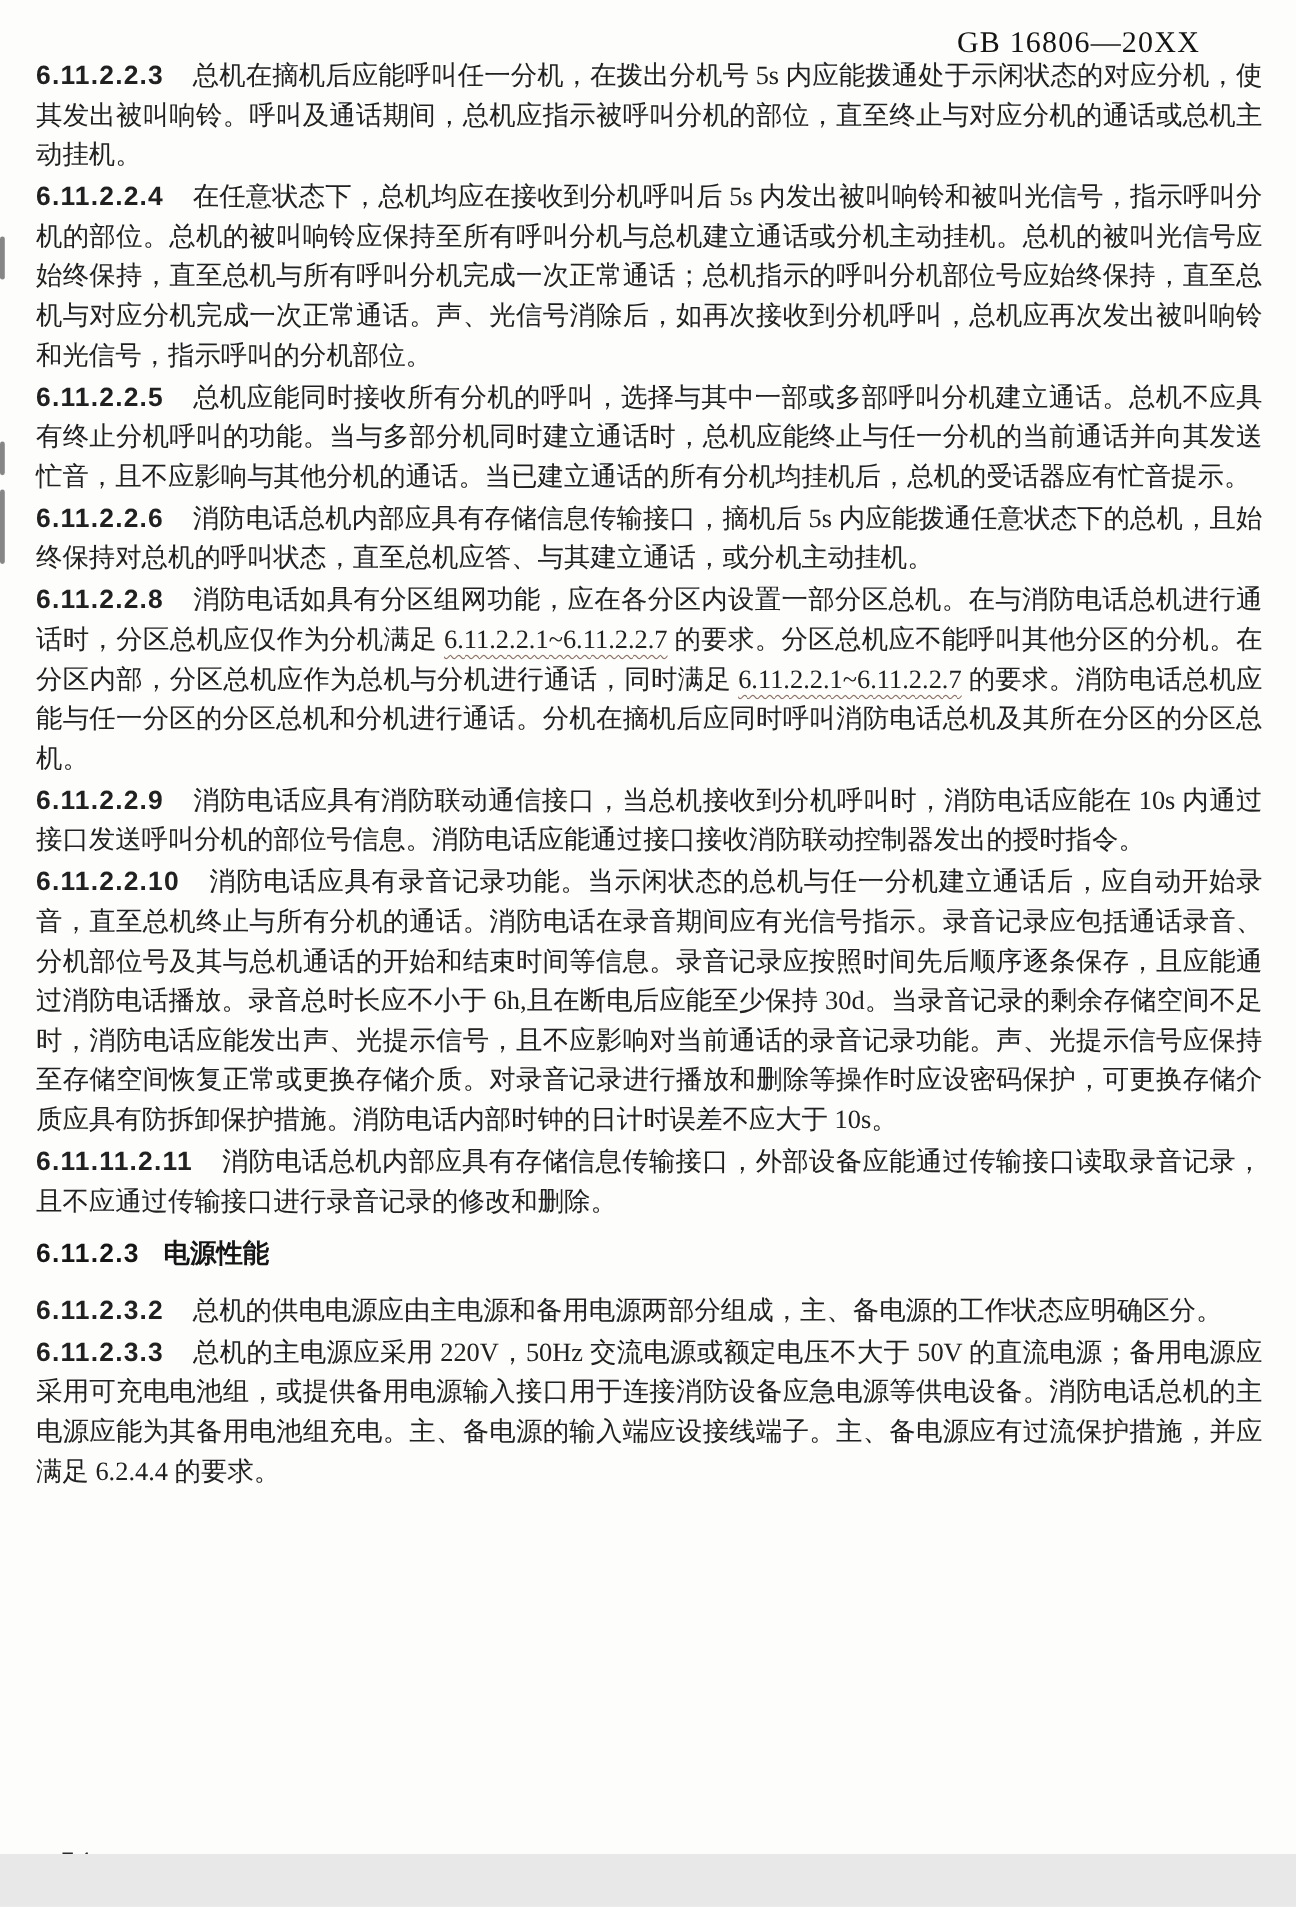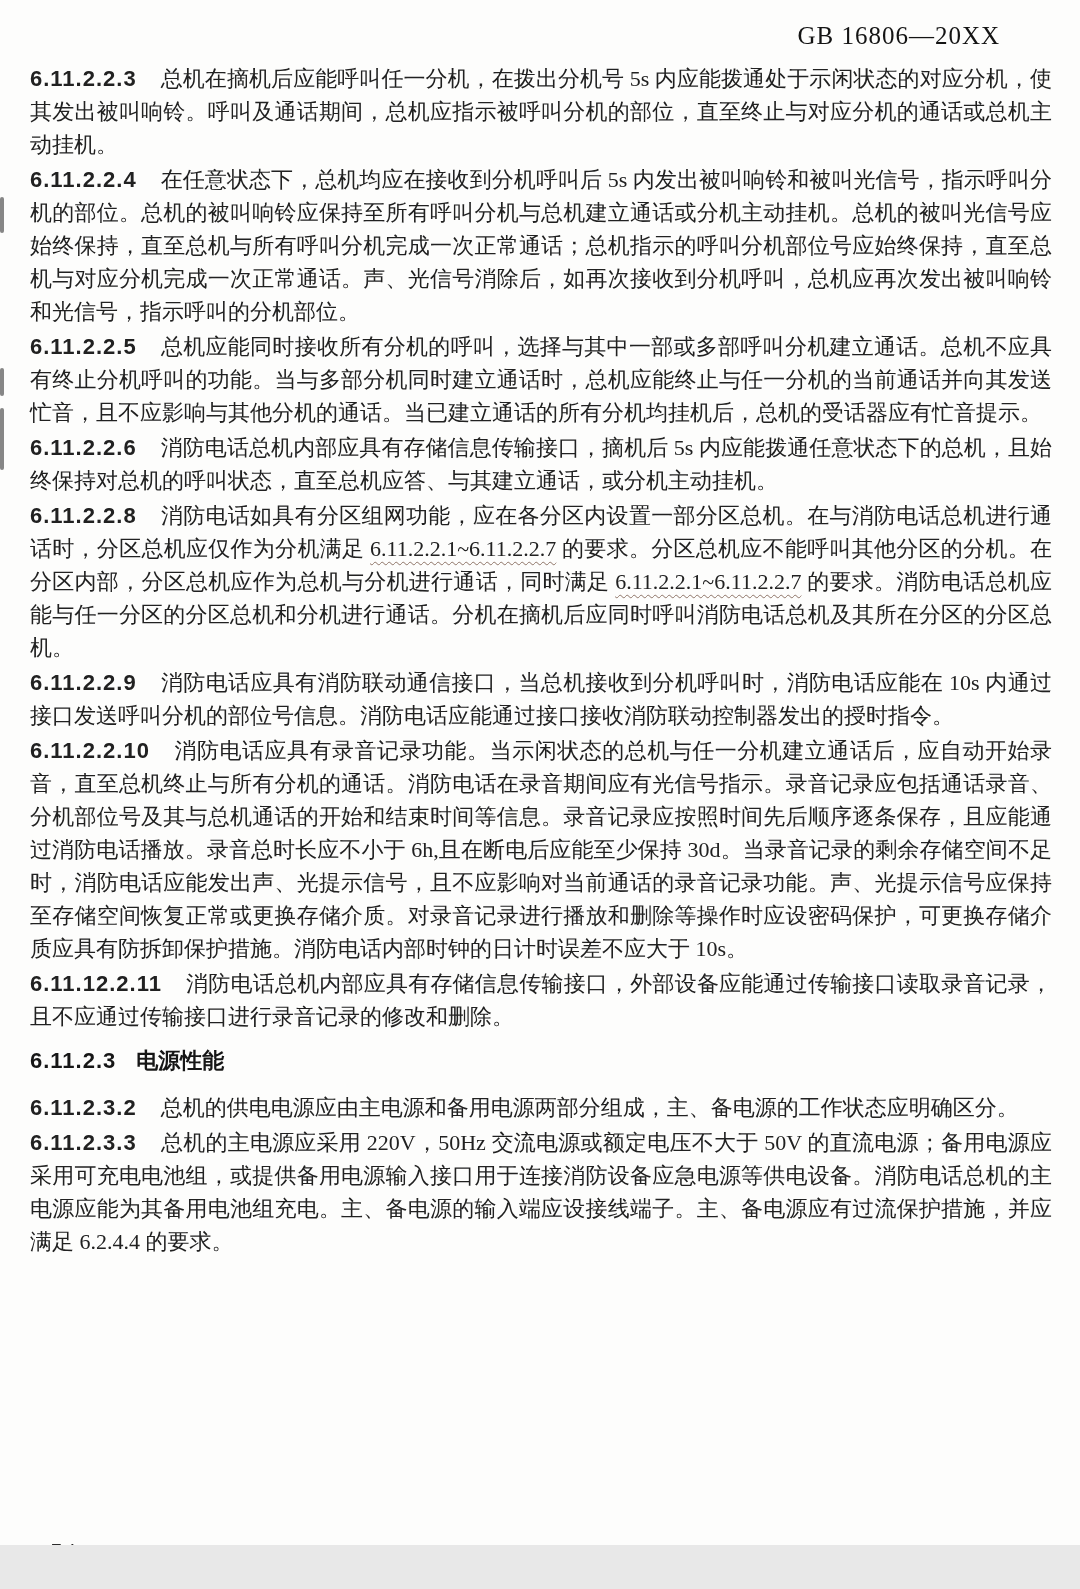--- a/index.html
+++ b/index.html
@@ -10,21 +10,21 @@
     background:#fdfdfc;
     font-family:"Liberation Serif","DejaVu Serif",serif;
     color:#1e1e1e;
     overflow:hidden;
   }
   .doc-header{
     position:absolute;top:22px;right:80px;
     font-size:25px;letter-spacing:1px;color:#141414;
   }
   .content{
-    padding:60px 28px 0 30px;
+    padding:44px 28px 0 30px;
   }
   p.clause{
     margin:2px 0;
     font-size:22px;line-height:33px;
     text-align:justify;text-align-last:left;
     color:#212121;
   }
   .num{
     font-family:"Liberation Sans","DejaVu Sans",sans-serif;
     font-weight:700;
@@ -97,21 +97,21 @@
 
     <p class="clause"><span class="num">6.11.2.2.6</span><span>消防电话总机内部应具有存储信息传输接口，摘机后 5s 内应能拨通任意状态下的总机，且始终保持对总机的呼叫状态，直至总机应答、与其建立通话，或分机主动挂机。</span></p>
 
 
     <p class="clause"><span class="num">6.11.2.2.8</span><span>消防电话如具有分区组网功能，应在各分区内设置一部分区总机。在与消防电话总机进行通话时，分区总机应仅作为分机满足 </span><span class="ref">6.11.2.2.1~6.11.2.2.7</span><span> 的要求。分区总机应不能呼叫其他分区的分机。在分区内部，分区总机应作为总机与分机进行通话，同时满足 </span><span class="ref">6.11.2.2.1~6.11.2.2.7</span><span> 的要求。消防电话总机应能与任一分区的分区总机和分机进行通话。分机在摘机后应同时呼叫消防电话总机及其所在分区的分区总机。</span></p>
 
     <p class="clause"><span class="num">6.11.2.2.9</span><span>消防电话应具有消防联动通信接口，当总机接收到分机呼叫时，消防电话应能在 10s 内通过接口发送呼叫分机的部位号信息。消防电话应能通过接口接收消防联动控制器发出的授时指令。</span></p>
 
     <p class="clause"><span class="num">6.11.2.2.10</span><span>消防电话应具有录音记录功能。当示闲状态的总机与任一分机建立通话后，应自动开始录音，直至总机终止与所有分机的通话。消防电话在录音期间应有光信号指示。录音记录应包括通话录音、分机部位号及其与总机通话的开始和结束时间等信息。录音记录应按照时间先后顺序逐条保存，且应能通过消防电话播放。录音总时长应不小于 6h,且在断电后应能至少保持 30d。当录音记录的剩余存储空间不足时，消防电话应能发出声、光提示信号，且不应影响对当前通话的录音记录功能。声、光提示信号应保持至存储空间恢复正常或更换存储介质。对录音记录进行播放和删除等操作时应设密码保护，可更换存储介质应具有防拆卸保护措施。消防电话内部时钟的日计时误差不应大于 10s。</span></p>
 
-    <p class="clause"><span class="num">6.11.12.2.11</span><span>消防电话总机内部应具有存储信息传输接口，外部设备应能通过传输接口读取录音记录，且不应通过传输接口进行录音记录的修改和删除。</span></p>
+    <p class="clause"><span class="num">6.11.11.2.11</span><span>消防电话总机内部应具有存储信息传输接口，外部设备应能通过传输接口读取录音记录，且不应通过传输接口进行录音记录的修改和删除。</span></p>
 
     <h3 class="subheading"><span class="num">6.11.2.3</span><span>电源性能</span></h3>
 
 
     <p class="clause"><span class="num">6.11.2.3.2</span><span>总机的供电电源应由主电源和备用电源两部分组成，主、备电源的工作状态应明确区分。</span></p>
 
     <p class="clause"><span class="num">6.11.2.3.3</span><span>总机的主电源应采用 220V，50Hz 交流电源或额定电压不大于 50V 的直流电源；备用电源应采用可充电电池组，或提供备用电源输入接口用于连接消防设备应急电源等供电设备。消防电话总机的主电源应能为其备用电池组充电。主、备电源的输入端应设接线端子。主、备电源应有过流保护措施，并应满足 6.2.4.4 的要求。</span></p>
 
   </div>
 

